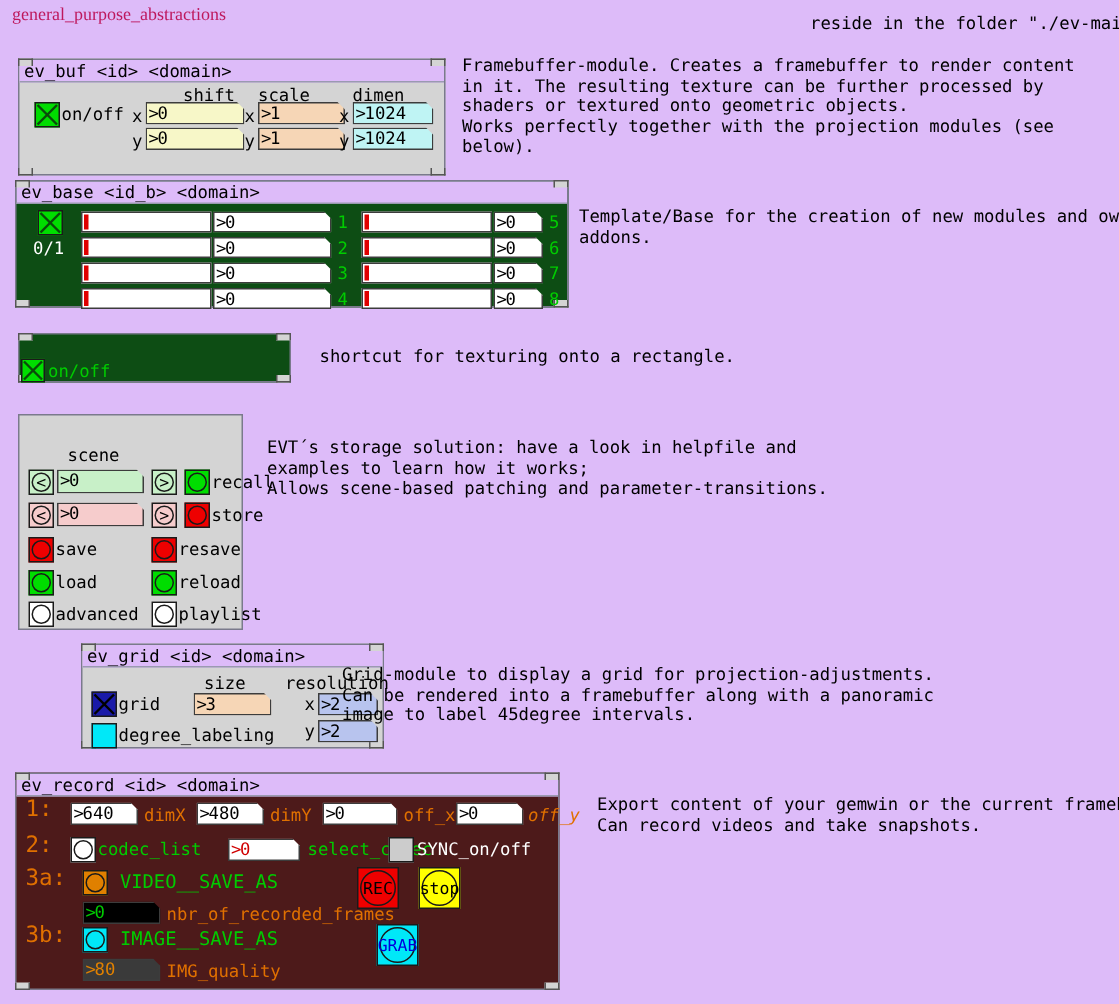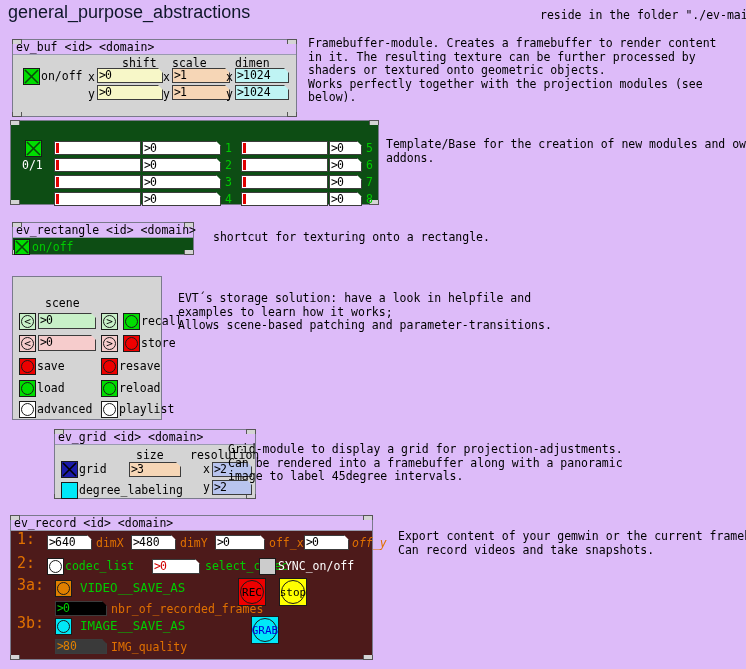--- a/index.html
+++ b/index.html
@@ -8,22 +8,22 @@
     background:#ddbbf9;
     font-family:"DejaVu Sans Mono","Liberation Mono",monospace;
     position:relative;
     overflow:hidden;
     -webkit-font-smoothing:none;
   }
   .abs{position:absolute;}
   
   #page-title{
     left:8px;top:2px;
-    font-family:Liberation Sans, sans-serif;
-    font-size:18px;color:#0f172a;letter-spacing:0px;
+    font-family:Liberation Serif, serif;
+    font-size:12px;color:#be185d;letter-spacing:0px;
   }
   
   .comment{
     font-size:11.5px;line-height:13.6px;color:#000;
     white-space:pre;
   }
   
   .gop{
     border:1px solid #7a7a8c;
     background:#d4d4d4;
@@ -148,20 +148,21 @@
 in it. The resulting texture can be further processed by
 shaders or textured onto geometric objects.
 Works perfectly together with the projection modules (see
 below).</div>
 
 <div class="abs gop dark" style="left:10px;top:120px;width:369px;height:85px;background:#0d4d14;">
   <div class="nub tl"></div>
   <div class="nub tr"></div>
   <div class="nub bl"></div>
   <div class="nub br"></div>
+  <div class="hdr">ev_base &lt;id_b&gt; &lt;domain&gt;</div>
 
   <div class="toggle" style="left:14px;top:19px;width:17px;height:17px;background:#00dd00;">
     <svg width="15" height="15" viewBox="0 0 15 15">
         <line x1="1" y1="1" x2="14" y2="14" stroke="#0a4a0a" stroke-width="1.6"></line>
         <line x1="14" y1="1" x2="1" y2="14" stroke="#0a4a0a" stroke-width="1.6"></line>
       </svg>
   </div>
   <div class="lbl wht" style="left:11px;top:38px;">0/1</div>
 
   <div class="hsl" style="left:43px;top:20px;width:87px;height:14px;">
@@ -214,21 +215,20 @@
 </div>
 
 <div class="abs comment" style="left:386px;top:138px;">Template/Base for the creation of new modules and own
 addons.</div>
 
 <div class="abs gop dark" style="left:12px;top:222px;width:182px;height:33px;background:#0d4d14;">
   <div class="nub tl"></div>
   <div class="nub tr"></div>
   <div class="nub bl"></div>
   <div class="nub br"></div>
-  <div class="hdr">ev_rectangle &lt;id&gt; &lt;domain&gt;</div>
   <div class="toggle" style="left:1px;top:16px;width:16px;height:16px;background:#00dd00;">
     <svg width="14" height="14" viewBox="0 0 14 14">
         <line x1="1" y1="1" x2="13" y2="13" stroke="#0a4a0a" stroke-width="1.6"></line>
         <line x1="13" y1="1" x2="1" y2="13" stroke="#0a4a0a" stroke-width="1.6"></line>
       </svg>
   </div>
   <div class="lbl grn" style="left:19px;top:18px;">on/off</div>
 </div>
 
 <div class="abs comment" style="left:213px;top:231px;">shortcut for texturing onto a rectangle.</div>

